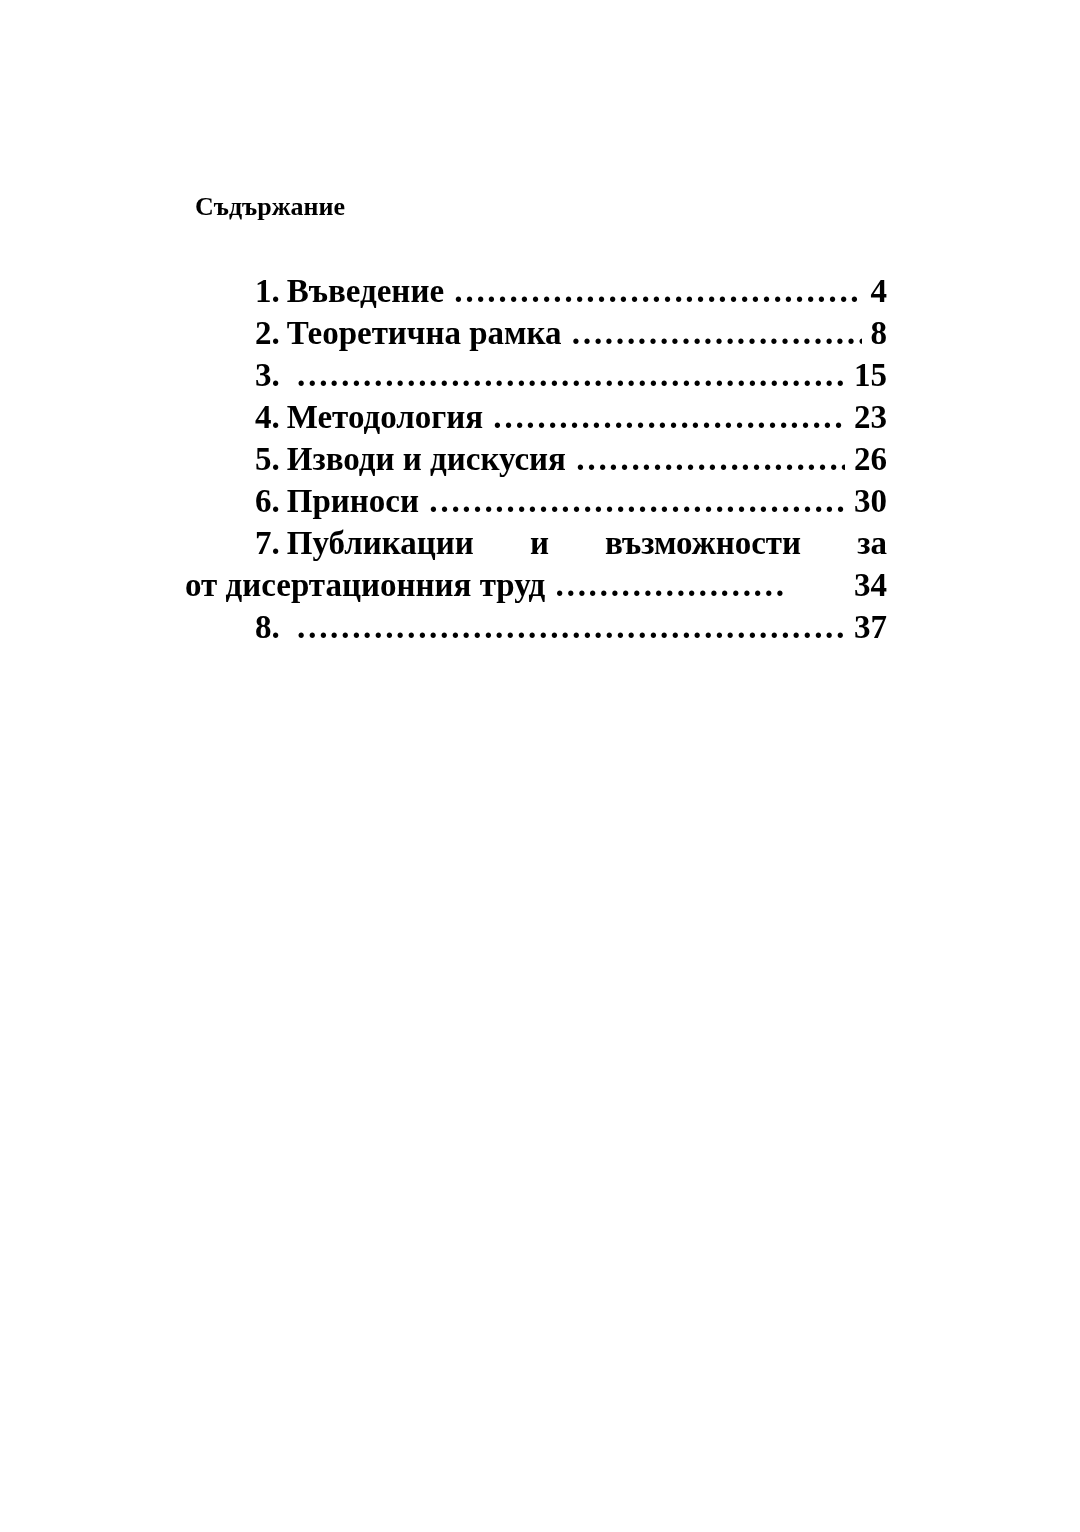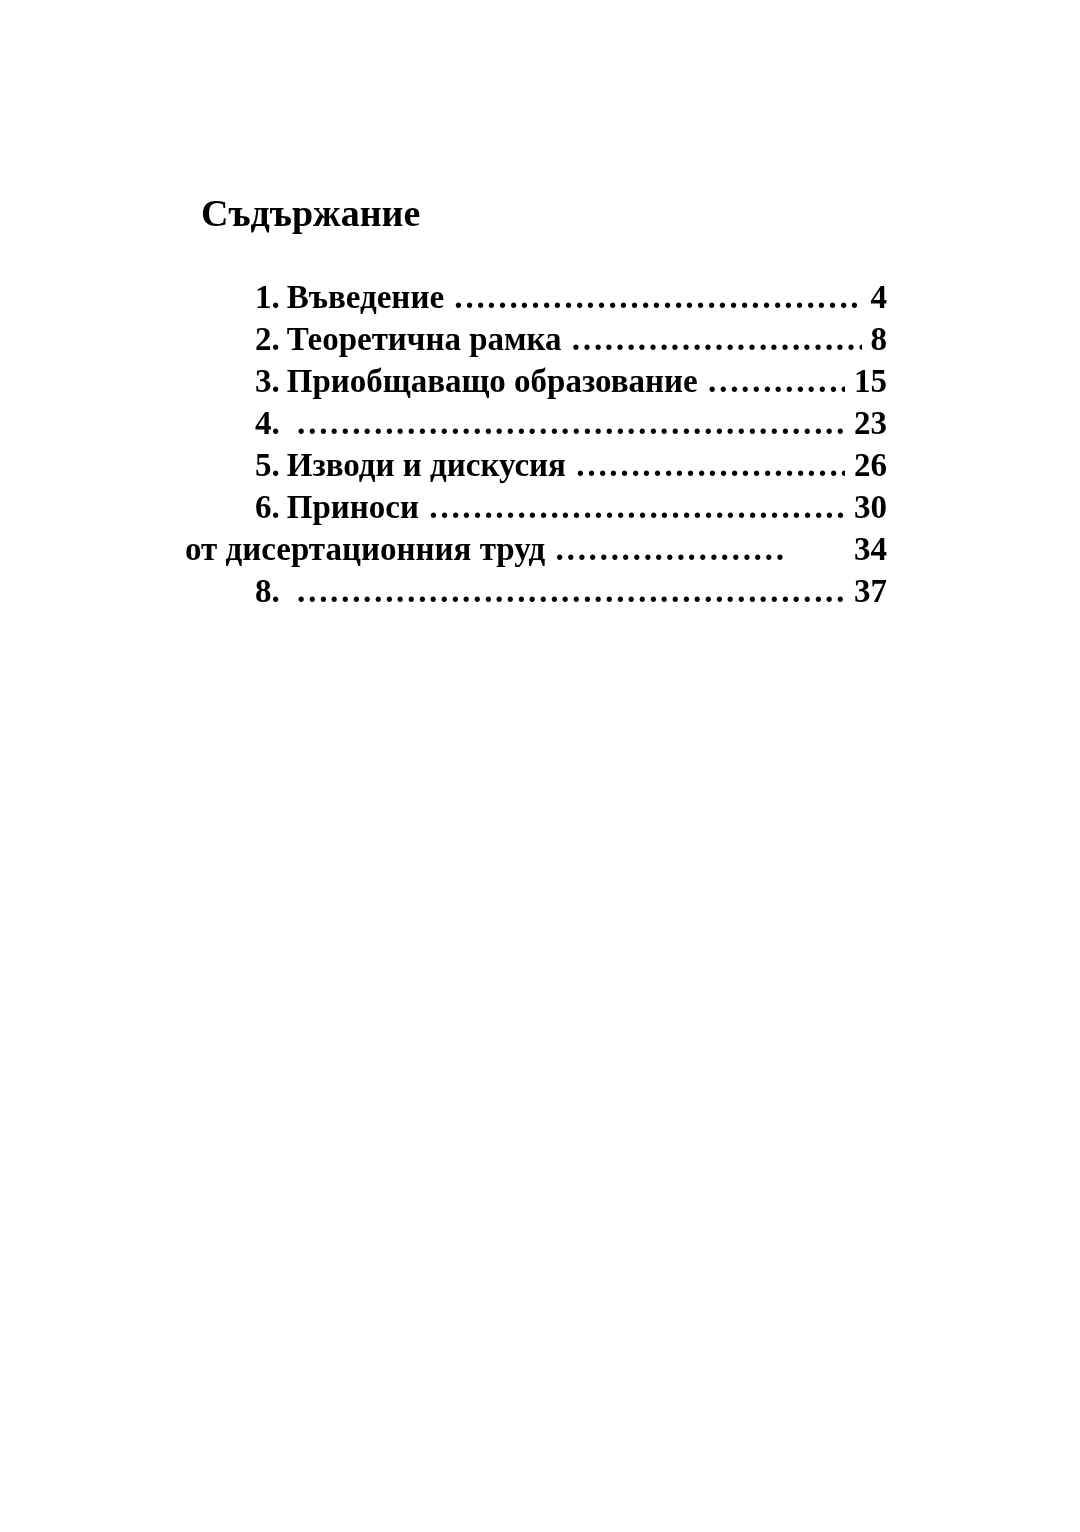--- a/index.html
+++ b/index.html
@@ -17,23 +17,23 @@
     color: #000000;
     overflow: hidden;
   }
   .content {
     position: absolute;
     left: 185px;
     top: 174px;
     width: 702px;
   }
   .doc-title {
-    font-size: 38px;
+    font-size: 26px;
     line-height: 46px;
-    margin: 16px;
+    margin: 10px;
     font-weight: 700;
   }
   .toc {
     margin-top: 40px;
   }
   .toc-row {
     display: flex;
     align-items: baseline;
     font-size: 33px;
     line-height: 42px;
@@ -104,46 +104,47 @@
 
       <div class="toc-row">
           <span class="toc-num">2.</span>
           <span class="toc-label">Теоретична рамка</span>
           <span class="toc-dots">………………………………………………………</span>
           <span class="toc-page">8</span>
         </div>
 
       <div class="toc-row">
           <span class="toc-num">3.</span>
-          <span class="toc-label">Приобщаващо образование</span>
           <span class="toc-dots">………………………………………………………</span>
           <span class="toc-page">15</span>
         </div>
 
       <div class="toc-row">
           <span class="toc-num">4.</span>
+          <span class="toc-label">Методология</span>
           <span class="toc-dots">………………………………………………………</span>
           <span class="toc-page">23</span>
         </div>
 
       <div class="toc-row">
           <span class="toc-num">5.</span>
           <span class="toc-label">Изводи и дискусия</span>
           <span class="toc-dots">………………………………………………………</span>
           <span class="toc-page">26</span>
         </div>
 
       <div class="toc-row">
           <span class="toc-num">6.</span>
           <span class="toc-label">Приноси</span>
           <span class="toc-dots">………………………………………………………</span>
           <span class="toc-page">30</span>
         </div>
 
       <div class="toc-multi">
+        <div class="line-a"><span class="toc-num">7.</span><span>Публикации и възможности за</span></div>
         <div class="line-c">
             <span class="toc-label">от дисертационния труд</span>
             <span class="toc-dots">………………………………………………………</span>
             <span class="toc-page">34</span>
           </div>
       </div>
 
       <div class="toc-row">
           <span class="toc-num">8.</span>
           <span class="toc-dots">………………………………………………………</span>

